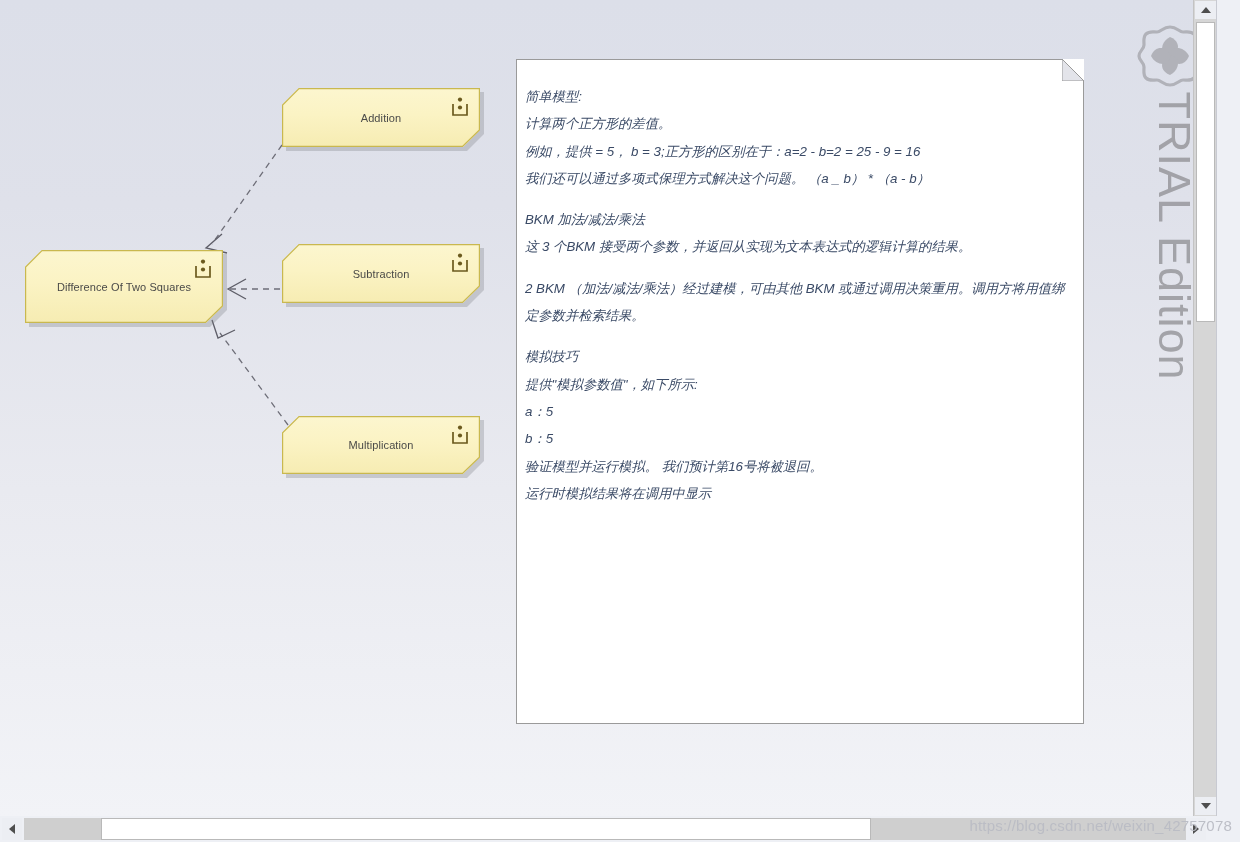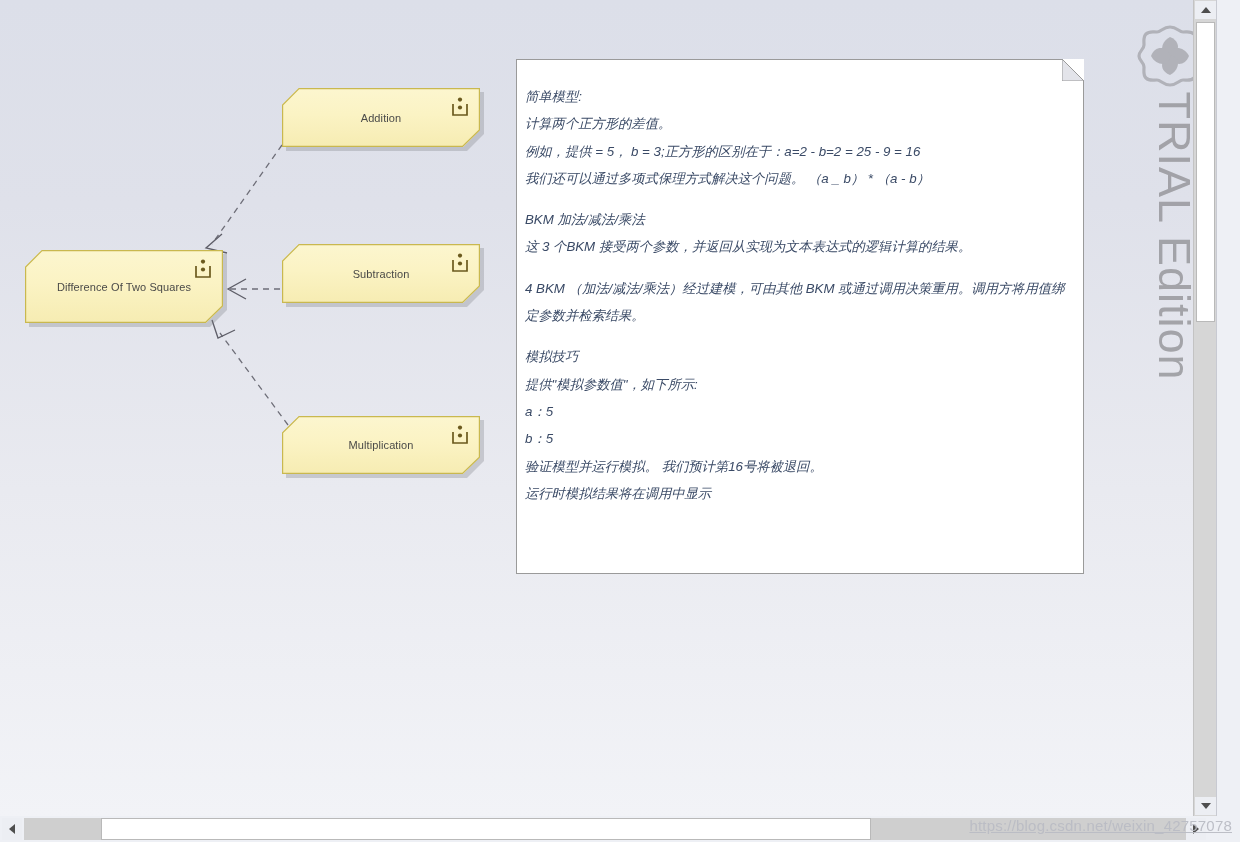--- a/index.html
+++ b/index.html
@@ -76,21 +76,21 @@
     position: absolute;
     top: 8px;
     right: 10px;
     width: 20px; height: 22px;
   }
 
   
   #note {
     position: absolute;
     left: 516px; top: 59px;
-    width: 568px; height: 515px;
+    width: 568px; height: 665px;
     background: #ffffff;
     box-sizing: border-box;
   }
   #note-bg {
     position: absolute;
     inset: 0;
     background: #ffffff;
     border: 1px solid #9a9a9a;
     clip-path: polygon(0 0, calc(100% - 22px) 0, 100% 22px, 100% 100%, 0 100%);
   }
@@ -222,21 +222,20 @@
 
   
   #url-watermark {
     position: absolute;
     right: 8px; bottom: 8px;
     font-size: 15px;
     color: rgba(185,188,196,0.95);
     letter-spacing: 0.2px;
     user-select: none;
     white-space: nowrap;
-    text-decoration: underline;
   }
 </style>
 </head>
 <body>
 
 <div id="app">
 
   <div id="canvas">
 
     <svg id="edges-svg" viewBox="0 0 1216 816">
@@ -316,21 +315,21 @@
       </svg>
       <div id="note-text">
           <p>简单模型:</p>
           <p>计算两个正方形的差值。</p>
           <p>例如，提供 = 5， b = 3;正方形的区别在于：a=2 - b=2 = 25 - 9 = 16</p>
           <p>我们还可以通过多项式保理方式解决这个问题。 （a _ b） * （a - b）</p>
           <p class="blank"></p>
           <p>BKM 加法/减法/乘法</p>
           <p>这 3 个BKM 接受两个参数，并返回从实现为文本表达式的逻辑计算的结果。</p>
           <p class="blank"></p>
-          <p class="wrap">4 BKM （加法/减法/乘法）经过建模，可由其他 BKM 或通过调用决策重用。调用方将用值绑定参数并检索结果。</p>
+          <p class="wrap">2 BKM （加法/减法/乘法）经过建模，可由其他 BKM 或通过调用决策重用。调用方将用值绑定参数并检索结果。</p>
           <p class="blank"></p>
           <p>模拟技巧</p>
           <p>提供"模拟参数值"，如下所示:</p>
           <p>a：5</p>
           <p>b：5</p>
           <p>验证模型并运行模拟。 我们预计第16号将被退回。</p>
           <p>运行时模拟结果将在调用中显示</p>
         </div>
     </div>
 

